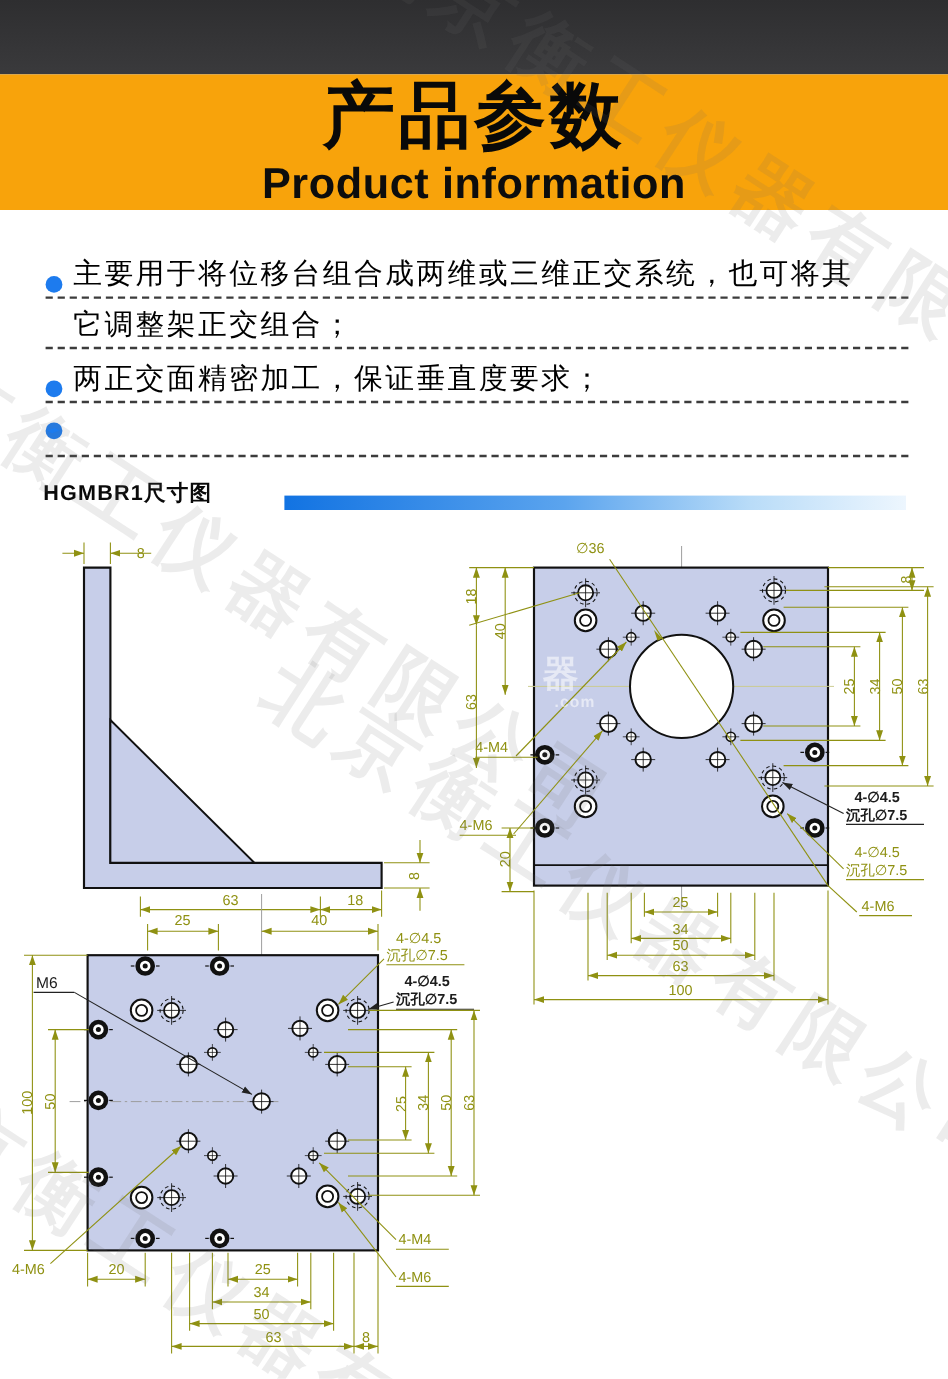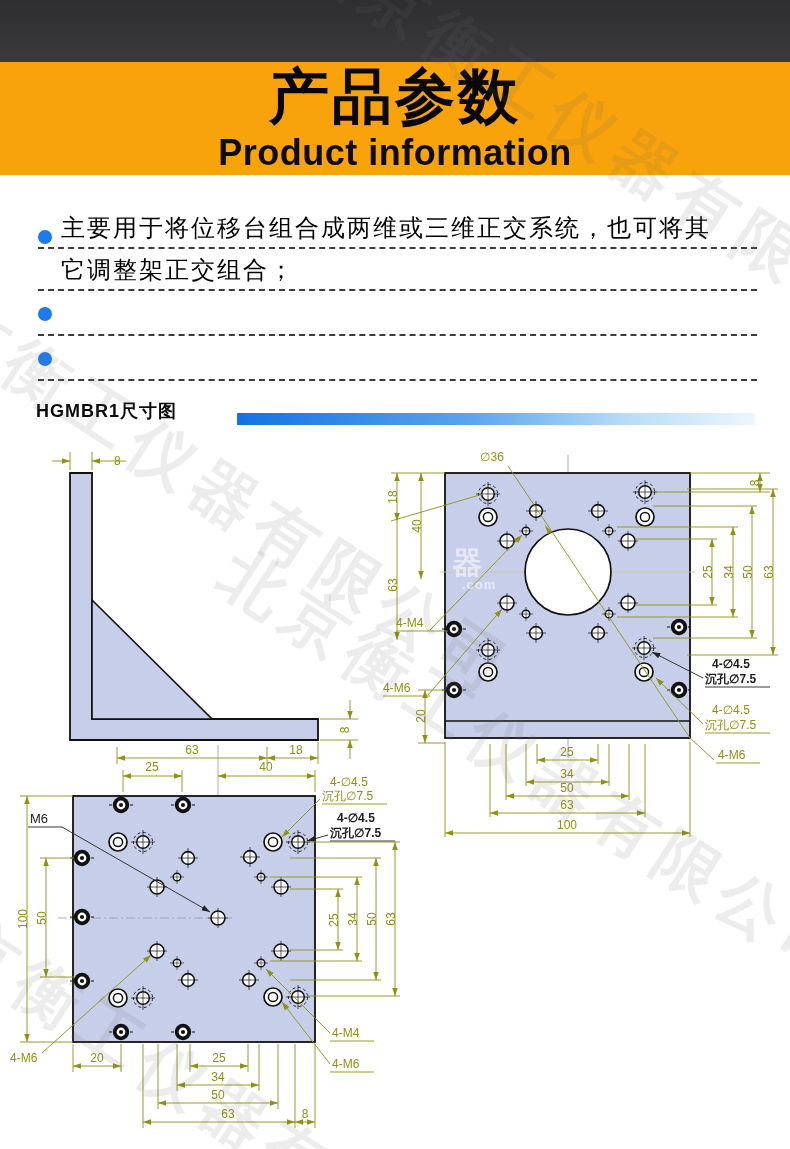--- a/index.html
+++ b/index.html
@@ -54,20 +54,21 @@
   <span class="dot"></span>
   <span class="btext">主要用于将位移台组合成两维或三维正交系统，也可将其</span>
 </div>
 <div class="abs dash" style="top:247px;"></div>
 <div class="abs bullet-row" style="top:254px;">
   <span class="btext cont">它调整架正交组合；</span>
 </div>
 <div class="abs dash" style="top:289px;"></div>
 <div class="abs bullet-row" style="top:299px;">
   <span class="dot"></span>
+  <span class="btext">两正交面精密加工，保证垂直度要求；</span>
 </div>
 <div class="abs dash" style="top:334px;"></div>
 <div class="abs bullet-row" style="top:344px;">
   <span class="dot"></span>
 </div>
 <div class="abs dash" style="top:379px;"></div>
 
 <div class="abs sec-title">HGMBR1尺寸图</div>
 <div class="abs sec-bar"></div>
 

